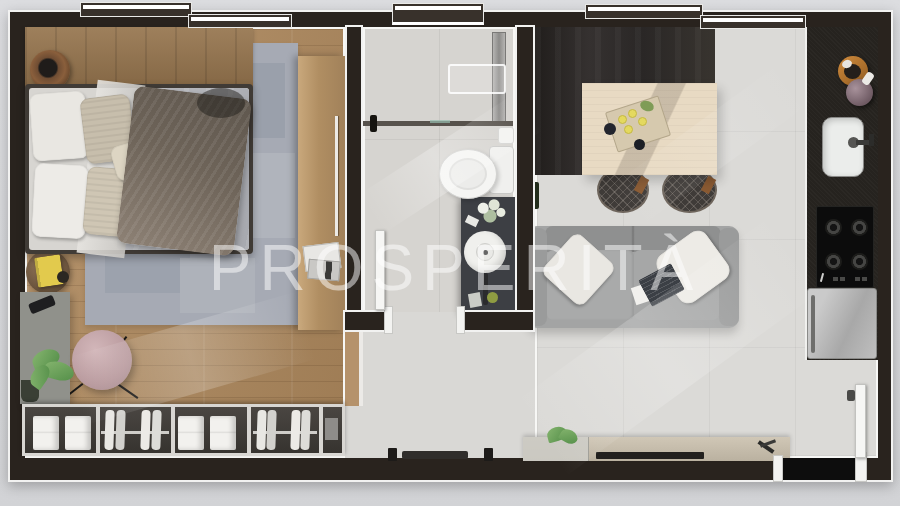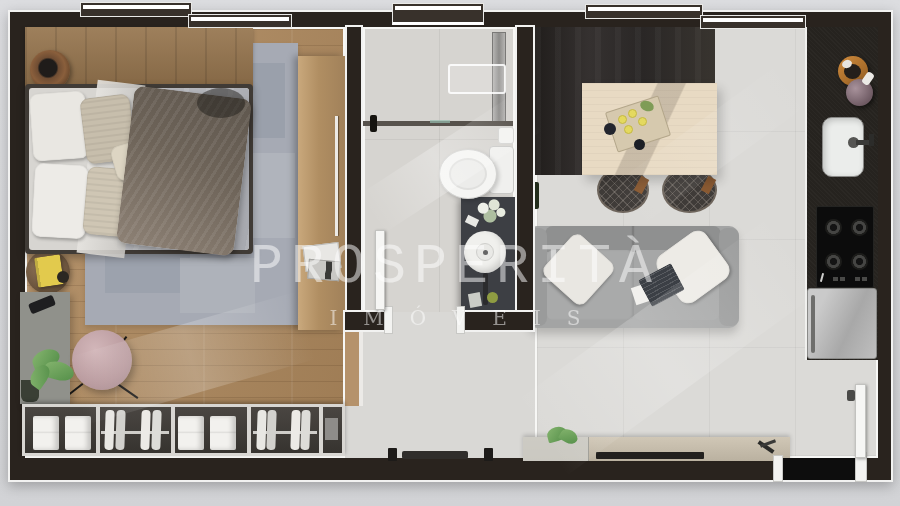--- a/index.html
+++ b/index.html
@@ -237,16 +237,15 @@
   <div class="a win" style="left:392px;top:3px;width:92px;height:22px;border-bottom:3px solid #fff">
       <div class="glass"></div>
     </div>
   <div class="a win" style="left:585px;top:4px;width:118px;height:15px">
       <div class="glass"></div>
     </div>
   <div class="a win" style="left:700px;top:15px;width:106px;height:14px">
       <div class="glass"></div>
     </div>
 
-  <div class="a wm" style="left:105px;top:228px;width:700px;height:80px;line-height:80px;font-size:55px;letter-spacing:8px;font-family:Liberation Mono, monospace">PROSPERITÀ</div>
-  <div class="a wm" style="left:105px;top:304px;width:700px;height:28px;line-height:28px;font-size:20px;letter-spacing:26px;text-indent:26px;font-family:'DejaVu Serif',serif">IMÓVEIS</div>
+  <div class="a wm" style="left:105px;top:228px;width:700px;height:80px;line-height:80px;font-size:64px;letter-spacing:8px;font-family:Liberation Sans, sans-serif">PROSPERITÀ</div>
 
 </div>
 
 </body></html>

